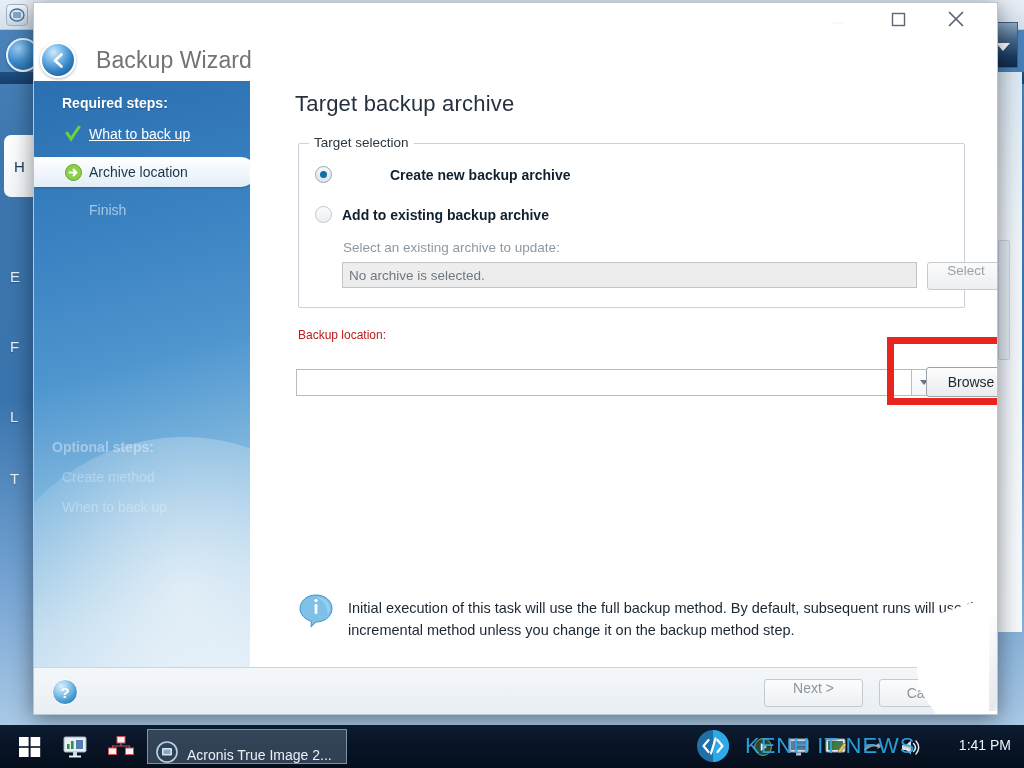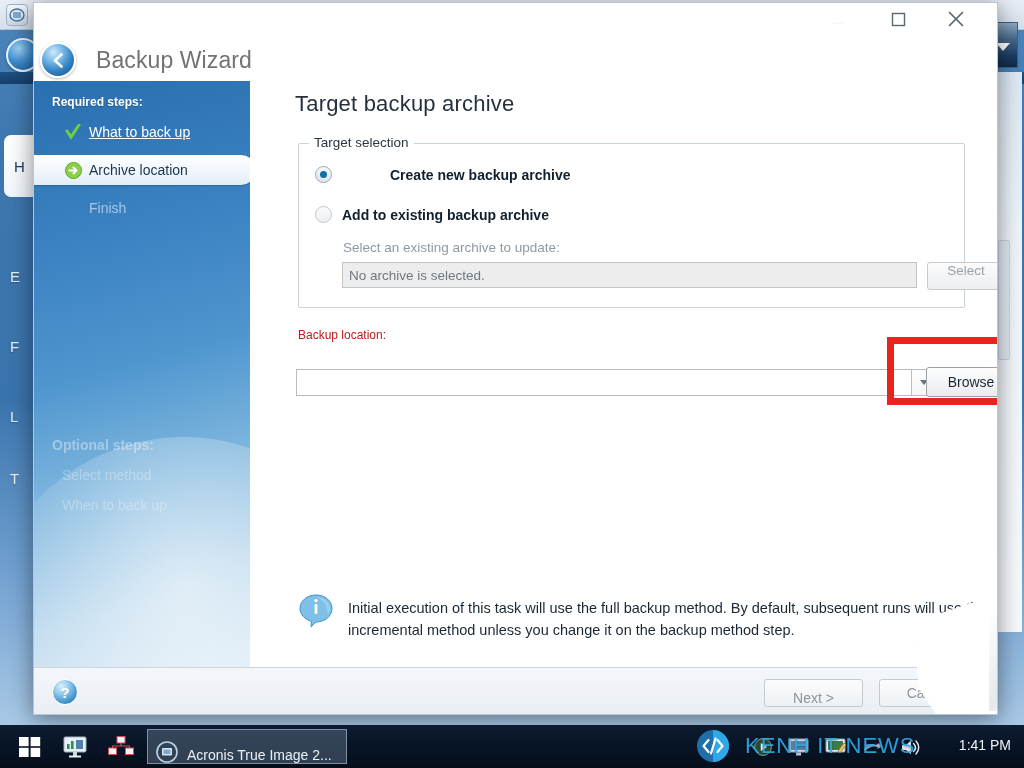--- a/index.html
+++ b/index.html
@@ -128,21 +128,21 @@
     background: linear-gradient(165deg,#2a6fb0 0%,#3b83c2 28%,#4f96cf 48%,#7eb6de 66%,#bcd9ee 86%,#d9e9f6 100%);
     overflow:hidden;
   }
   #wiz-sidebar:after{
     content:""; position:absolute; left:-60px; bottom:-210px; width:420px; height:440px;
     border-radius:50%;
     background: radial-gradient(ellipse at 50% 35%, rgba(255,255,255,.55) 0%, rgba(255,255,255,.18) 45%, rgba(255,255,255,0) 72%);
   }
   .steps-head {
     position:relative; z-index:2;
-    margin:14px 0 0 18px; color:#ffffff; font-size:12px; font-weight:bold;
+    margin:14px 0 0 28px; color:#ffffff; font-size:14px; font-weight:bold;
     text-shadow:0 1px 1px rgba(0,0,0,.25);
   }
   .step {
     position:relative; z-index:2;
     height:30px; margin-top:8px; display:flex; align-items:center;
     padding-left:31px; font-size:14px; color:#ffffff;
   }
   .step.selected {
     background: linear-gradient(180deg,#ffffff 0%,#f0f6fb 55%,#e2edf7 100%);
     border-radius:0 16px 16px 0; margin-right:-6px;
@@ -265,21 +265,21 @@
     position:absolute; left:18px; top:11px; width:26px;height:26px;border-radius:50%;
     background: radial-gradient(circle at 35% 26%, #ddf0fd 0%, #8ec6ea 35%, #3f93cc 70%, #1b68a3 100%);
     border:1px solid #ffffff;
     display:flex;align-items:center;justify-content:center;
     color:#ffffff; font-size:15px; font-weight:bold; line-height:1;
   }
   #next-btn {
     position:absolute; left:730px; top:11px; width:99px; height:28px;
     background: linear-gradient(180deg,#fbfcfd,#eef1f4);
     border:1px solid #c2cad2; border-radius:3px;
-    display:flex; align-items:flex-end; justify-content:center;
+    display:flex; align-items:flex-start; justify-content:center;
     font-size:14px; color:#8d959d;
   }
   #cancel-btn {
     position:absolute; left:845px; top:11px; width:99px; height:28px;
     background: linear-gradient(180deg,#fbfcfd,#eef1f4);
     border:1px solid #c2cad2; border-radius:3px;
     display:flex; align-items:center; justify-content:center;
     font-size:14px; color:#8d959d; overflow:hidden;
   }
 
@@ -439,21 +439,21 @@
         </span>
         <span class="step-label">Archive location</span>
       </div>
 
       <div class="step disabled">
         <span class="step-icon"></span>
         <span class="step-label">Finish</span>
       </div>
 
       <div class="opt-head">Optional steps:</div>
-      <div class="opt-step">Select method</div>
+      <div class="opt-step">Create method</div>
       <div class="opt-step">When to back up</div>
     </div>
 
     <div id="wiz-content">
 
       <div id="page-title">Target backup archive</div>
 
       <div id="target-group">
         <div id="target-legend">Target selection</div>
 

